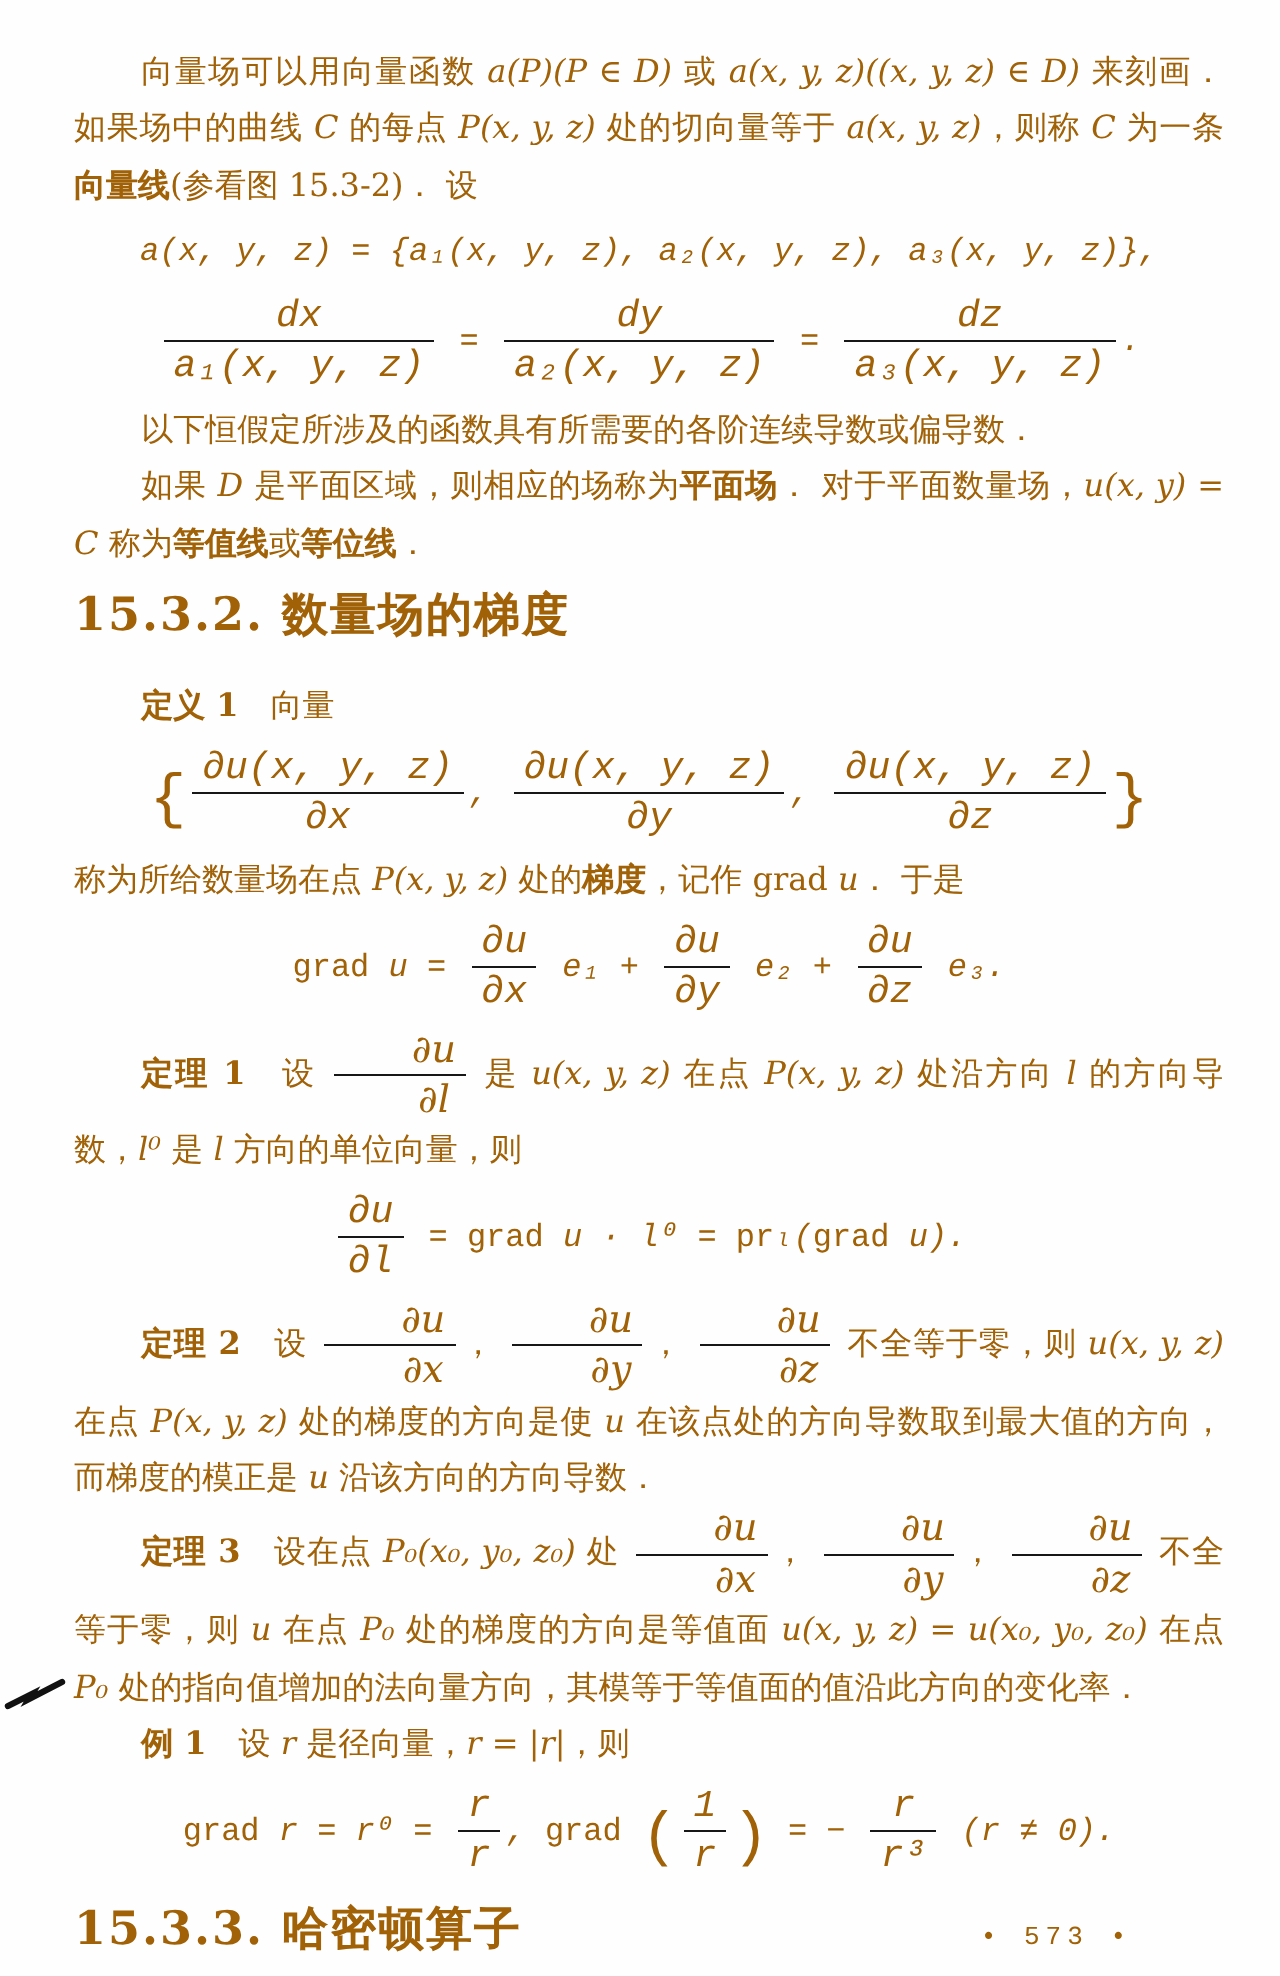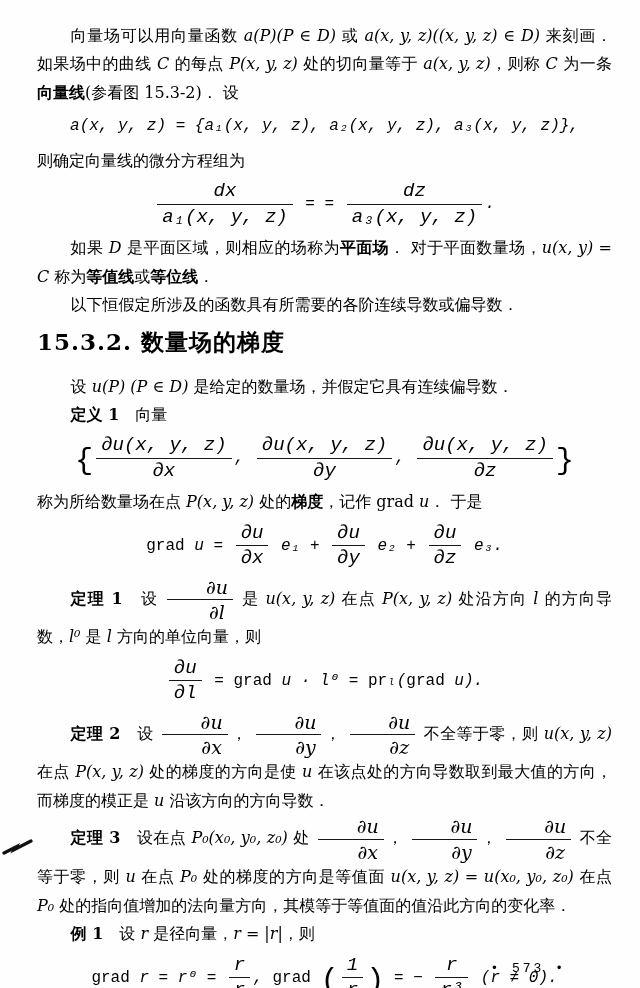--- a/index.html
+++ b/index.html
@@ -4,21 +4,21 @@
 <style>
   html, body { margin: 0; padding: 0; }
   body { background: #d9d9d9; }
 
   .page {
     position: relative;
     width: 640px;
     height: 988px;
     margin: 0 auto;
     background: #fefefe;
-    color: #000000;
+    color: #a16207;
     font-family: "DejaVu Serif", serif;
     overflow: hidden;
     box-shadow: 0 0 6px rgba(0,0,0,.35);
   }
 
   .content {
     position: absolute;
     top: 22px;
     left: 37px;
     right: 28px;
@@ -97,26 +97,24 @@
   }
 </style>
 </head>
 <body>
 
 <div class="page">
 
   <div class="content">
       <div class="para indent"><span class="seg-txt">向量场可以用向量函数 </span><span class="seg-m">a(P)(P ∈ D)</span><span class="seg-txt"> 或 </span><span class="seg-m">a(x, y, z)((x, y, z) ∈ D)</span><span class="seg-txt"> 来刻画． 如果场中的曲线 </span><span class="seg-m">C</span><span class="seg-txt"> 的每点 </span><span class="seg-m">P(x, y, z)</span><span class="seg-txt"> 处的切向量等于 </span><span class="seg-m">a(x, y, z)</span><span class="seg-txt">，则称 </span><span class="seg-m">C</span><span class="seg-txt"> 为一条</span><span class="seg-b">向量线</span><span class="seg-txt">(参看图 15.3-2)． 设</span></div>
       <div class="formula"><span class="seg-m">a(x, y, z) = {a₁(x, y, z),  a₂(x, y, z),  a₃(x, y, z)},</span></div>
-      <div class="para"><span class="seg-txt">则确定向量线的微分方程组为</span></div>
-      <div class="formula"><span class="frac"><span class="num">dx</span><span class="den">a₁(x, y, z)</span></span><span class="seg-m"> = </span><span class="seg-m"> = </span><span class="frac"><span class="num">dz</span><span class="den">a₃(x, y, z)</span></span><span class="seg-m">.</span></div>
+      <div class="formula"><span class="frac"><span class="num">dx</span><span class="den">a₁(x, y, z)</span></span><span class="seg-m"> = </span><span class="frac"><span class="num">dy</span><span class="den">a₂(x, y, z)</span></span><span class="seg-m"> = </span><span class="frac"><span class="num">dz</span><span class="den">a₃(x, y, z)</span></span><span class="seg-m">.</span></div>
+      <div class="para indent"><span class="seg-txt">以下恒假定所涉及的函数具有所需要的各阶连续导数或偏导数．</span></div>
       <div class="para indent"><span class="seg-txt">如果 </span><span class="seg-m">D</span><span class="seg-txt"> 是平面区域，则相应的场称为</span><span class="seg-b">平面场</span><span class="seg-txt">． 对于平面数量场，</span><span class="seg-m">u(x, y) = C</span><span class="seg-txt"> 称为</span><span class="seg-b">等值线</span><span class="seg-txt">或</span><span class="seg-b">等位线</span><span class="seg-txt">．</span></div>
-      <div class="para indent"><span class="seg-txt">以下恒假定所涉及的函数具有所需要的各阶连续导数或偏导数．</span></div>
       <div class="sec-heading">15.3.2. 数量场的梯度</div>
-      <div class="para indent"><span class="seg-txt">设 </span><span class="seg-m">u(P) (P ∈ D)</span><span class="seg-txt"> 是给定的数量场，并假定它具有连续偏导数．</span></div>
       <div class="para indent"><span class="seg-b">定义 1</span><span class="seg-txt">　向量</span></div>
       <div class="formula"><span class="seg-bigp">{</span><span class="frac"><span class="num">∂u(x, y, z)</span><span class="den">∂x</span></span><span class="seg-m">,  </span><span class="frac"><span class="num">∂u(x, y, z)</span><span class="den">∂y</span></span><span class="seg-m">,  </span><span class="frac"><span class="num">∂u(x, y, z)</span><span class="den">∂z</span></span><span class="seg-bigp">}</span></div>
       <div class="para"><span class="seg-txt">称为所给数量场在点 </span><span class="seg-m">P(x, y, z)</span><span class="seg-txt"> 处的</span><span class="seg-b">梯度</span><span class="seg-txt">，记作 grad </span><span class="seg-m">u</span><span class="seg-txt">． 于是</span></div>
       <div class="formula"><span class="seg-r">grad </span><span class="seg-m">u = </span><span class="frac"><span class="num">∂u</span><span class="den">∂x</span></span><span class="seg-m"> e₁ + </span><span class="frac"><span class="num">∂u</span><span class="den">∂y</span></span><span class="seg-m"> e₂ + </span><span class="frac"><span class="num">∂u</span><span class="den">∂z</span></span><span class="seg-m"> e₃.</span></div>
       <div class="para indent"><span class="seg-b">定理 1</span><span class="seg-txt">　设 </span><span class="frac"><span class="num">∂u</span><span class="den">∂l</span></span><span class="seg-txt"> 是 </span><span class="seg-m">u(x, y, z)</span><span class="seg-txt"> 在点 </span><span class="seg-m">P(x, y, z)</span><span class="seg-txt"> 处沿方向 </span><span class="seg-m">l</span><span class="seg-txt"> 的方向导数，</span><span class="seg-m">l⁰</span><span class="seg-txt"> 是 </span><span class="seg-m">l</span><span class="seg-txt"> 方向的单位向量，则</span></div>
       <div class="formula"><span class="frac"><span class="num">∂u</span><span class="den">∂l</span></span><span class="seg-m"> = </span><span class="seg-r">grad </span><span class="seg-m">u · l⁰ = </span><span class="seg-r">pr</span><span class="seg-m">ₗ(</span><span class="seg-r">grad </span><span class="seg-m">u).</span></div>
       <div class="para indent"><span class="seg-b">定理 2</span><span class="seg-txt">　设 </span><span class="frac"><span class="num">∂u</span><span class="den">∂x</span></span><span class="seg-txt">， </span><span class="frac"><span class="num">∂u</span><span class="den">∂y</span></span><span class="seg-txt">， </span><span class="frac"><span class="num">∂u</span><span class="den">∂z</span></span><span class="seg-txt"> 不全等于零，则 </span><span class="seg-m">u(x, y, z)</span><span class="seg-txt"> 在点 </span><span class="seg-m">P(x, y, z)</span><span class="seg-txt"> 处的梯度的方向是使 </span><span class="seg-m">u</span><span class="seg-txt"> 在该点处的方向导数取到最大值的方向，而梯度的模正是 </span><span class="seg-m">u</span><span class="seg-txt"> 沿该方向的方向导数．</span></div>
       <div class="para indent"><span class="seg-b">定理 3</span><span class="seg-txt">　设在点 </span><span class="seg-m">P₀(x₀, y₀, z₀)</span><span class="seg-txt"> 处 </span><span class="frac"><span class="num">∂u</span><span class="den">∂x</span></span><span class="seg-txt">， </span><span class="frac"><span class="num">∂u</span><span class="den">∂y</span></span><span class="seg-txt">， </span><span class="frac"><span class="num">∂u</span><span class="den">∂z</span></span><span class="seg-txt"> 不全等于零，则 </span><span class="seg-m">u</span><span class="seg-txt"> 在点 </span><span class="seg-m">P₀</span><span class="seg-txt"> 处的梯度的方向是等值面 </span><span class="seg-m">u(x, y, z) = u(x₀, y₀, z₀)</span><span class="seg-txt"> 在点 </span><span class="seg-m">P₀</span><span class="seg-txt"> 处的指向值增加的法向量方向，其模等于等值面的值沿此方向的变化率．</span></div>
       <div class="para indent"><span class="seg-b">例 1</span><span class="seg-txt">　设 </span><span class="seg-m">r</span><span class="seg-txt"> 是径向量，</span><span class="seg-m">r = |r|</span><span class="seg-txt">，则</span></div>
       <div class="formula"><span class="seg-r">grad </span><span class="seg-m">r = r⁰ = </span><span class="frac"><span class="num">r</span><span class="den">r</span></span><span class="seg-m">,  </span><span class="seg-r">grad </span><span class="seg-bigp">(</span><span class="frac"><span class="num">1</span><span class="den">r</span></span><span class="seg-bigp">)</span><span class="seg-m"> = − </span><span class="frac"><span class="num">r</span><span class="den">r³</span></span><span class="seg-m"> (r ≠ 0).</span></div>

